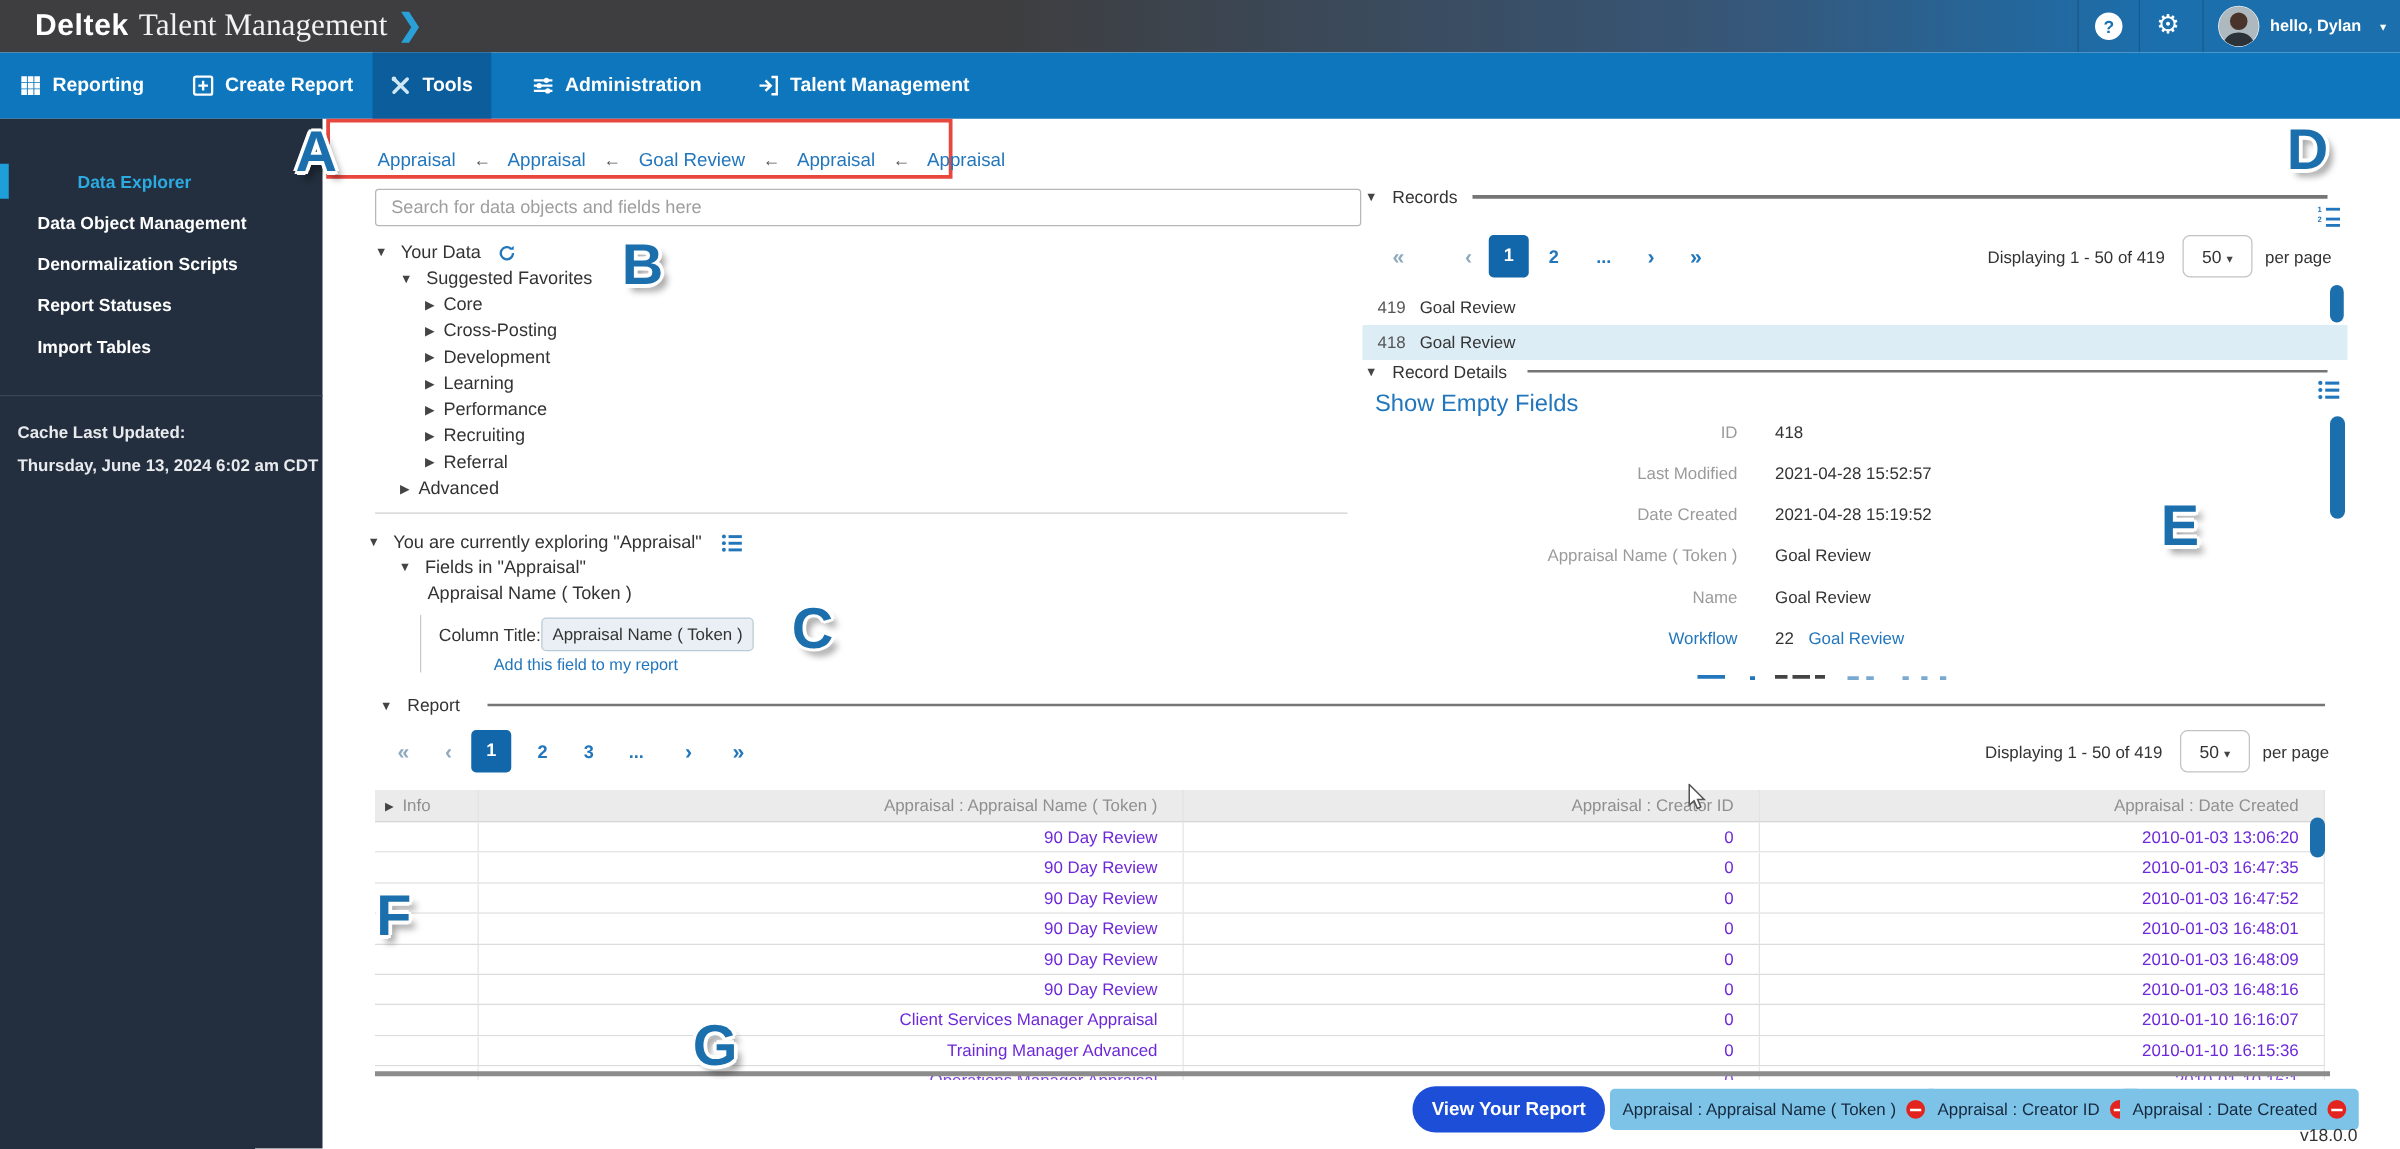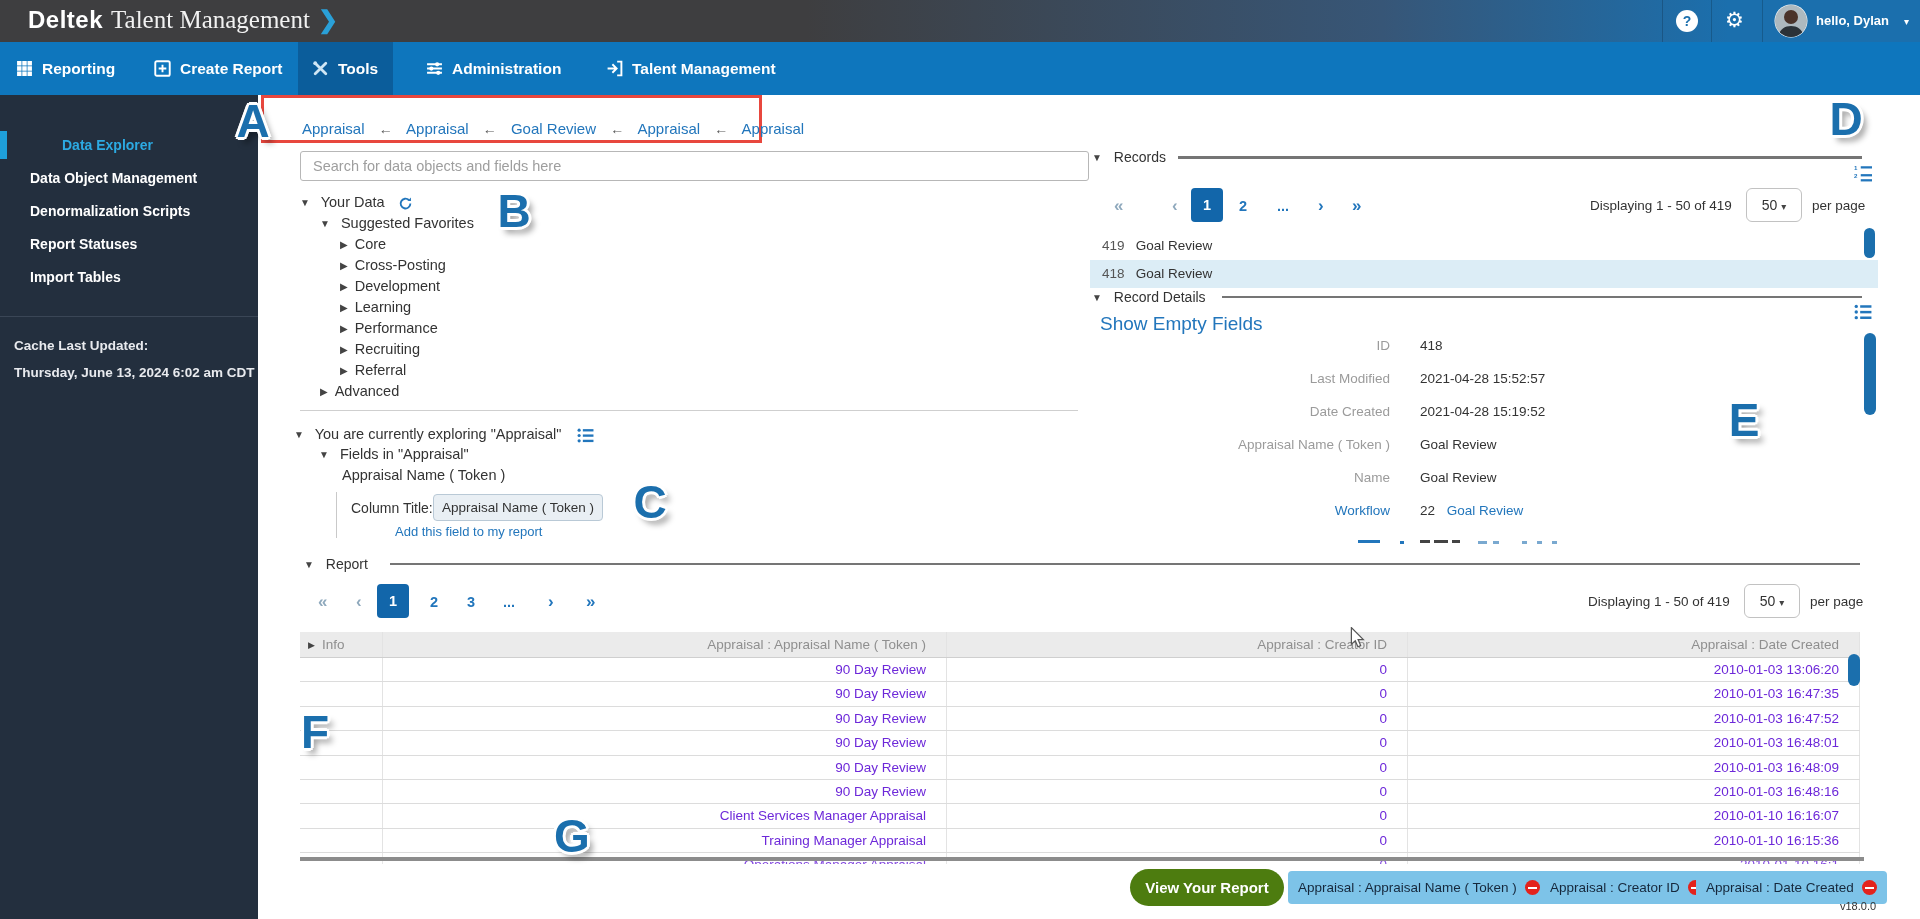--- a/index.html
+++ b/index.html
@@ -86,21 +86,21 @@
     border-bottom:1px solid #dcdcdc; background:#fff; }
   .rrow.header { background:#ebebeb; height:26px; border-bottom:1px solid #cfcfcf; }
   .rcell { line-height:24.4px; font-size:13.5px; color:#6d28d9; text-align:right; padding-right:20px;
     border-right:1px solid #e3e3e3; overflow:hidden; white-space:nowrap; }
   .rrow.header .rcell { color:#8f8f8f; line-height:26px; cursor:pointer; }
   .rcell.info { text-align:left; padding-left:8px; color:#333; }
   .clipped { height:11px; overflow:hidden; opacity:.85; }
 
   
   .footbar { position:absolute; left:300px; top:857px; width:1564px; height:4px; background:#8c8c8c; }
-  .viewbtn { position:absolute; left:1130px; top:869px; width:154px; height:37px; background:#4d7c0f;
+  .viewbtn { position:absolute; left:1130px; top:869px; width:154px; height:37px; background:#1d4ed8;
     color:#fff; font-size:15px; font-weight:bold; border:none; border-radius:19px; cursor:pointer;
     font-family:"Liberation Sans", sans-serif; }
   .chip { position:absolute; top:871px; height:33px; background:#7dc3e8; border-radius:4px;
     display:flex; align-items:center; padding:0 10px; gap:8px; font-size:13.5px; color:#16283c; cursor:pointer; white-space:nowrap; }
   .minus { width:15px; height:15px; border-radius:50%; background:#e3231d; position:relative; cursor:pointer; flex:0 0 15px; }
   .minus::after { content:""; position:absolute; left:3px; top:6.5px; width:9px; height:2px; background:#fff; }
 
   
   .ann { position:absolute; transform:translate(-50%,-50%); font-size:46px; font-weight:800;
     color:#1b6fad; letter-spacing:0;
@@ -408,21 +408,21 @@
         <div class="rcell">2010-01-03 16:48:16</div>
       </div>
     <div class="rrow">
         <div class="rcell info"></div>
         <div class="rcell">Client Services Manager Appraisal</div>
         <div class="rcell">0</div>
         <div class="rcell">2010-01-10 16:16:07</div>
       </div>
     <div class="rrow">
         <div class="rcell info"></div>
-        <div class="rcell">Training Manager Appraisal</div>
+        <div class="rcell">Training Manager Advanced</div>
         <div class="rcell">0</div>
         <div class="rcell">2010-01-10 16:15:36</div>
       </div>
     <div class="clipped">
       <div class="rrow">
           <div class="rcell info"></div>
           <div class="rcell">Operations Manager Appraisal</div>
           <div class="rcell">0</div>
           <div class="rcell">2010-01-10 16:1</div>
         </div>
@@ -441,21 +441,21 @@
     <span class="minus"></span>
   </div>
   <div class="chip" style="left:1540px;">
     <span>Appraisal : Creator ID</span>
     <span class="minus"></span>
   </div>
   <div class="chip" style="left:1696px;">
     <span>Appraisal : Date Created</span>
     <span class="minus"></span>
   </div>
-  <div class="abs txt" style="left:1840px; top:900px; font-size:11px;">v18.0.0</div>
+  <div class="abs txt" style="left:1840px; top:900px; font-size:14px;">v18.0.0</div>
 
   <div class="ann" style="left:253px; top:121px;">A</div>
   <div class="ann" style="left:514px; top:211px;">B</div>
   <div class="ann" style="left:650px; top:502px;">C</div>
   <div class="ann" style="left:1846px; top:119px;">D</div>
   <div class="ann" style="left:1744px; top:420px;">E</div>
   <div class="ann" style="left:315px; top:732px;">F</div>
   <div class="ann" style="left:572px; top:836px;">G</div>
 
 </div>

